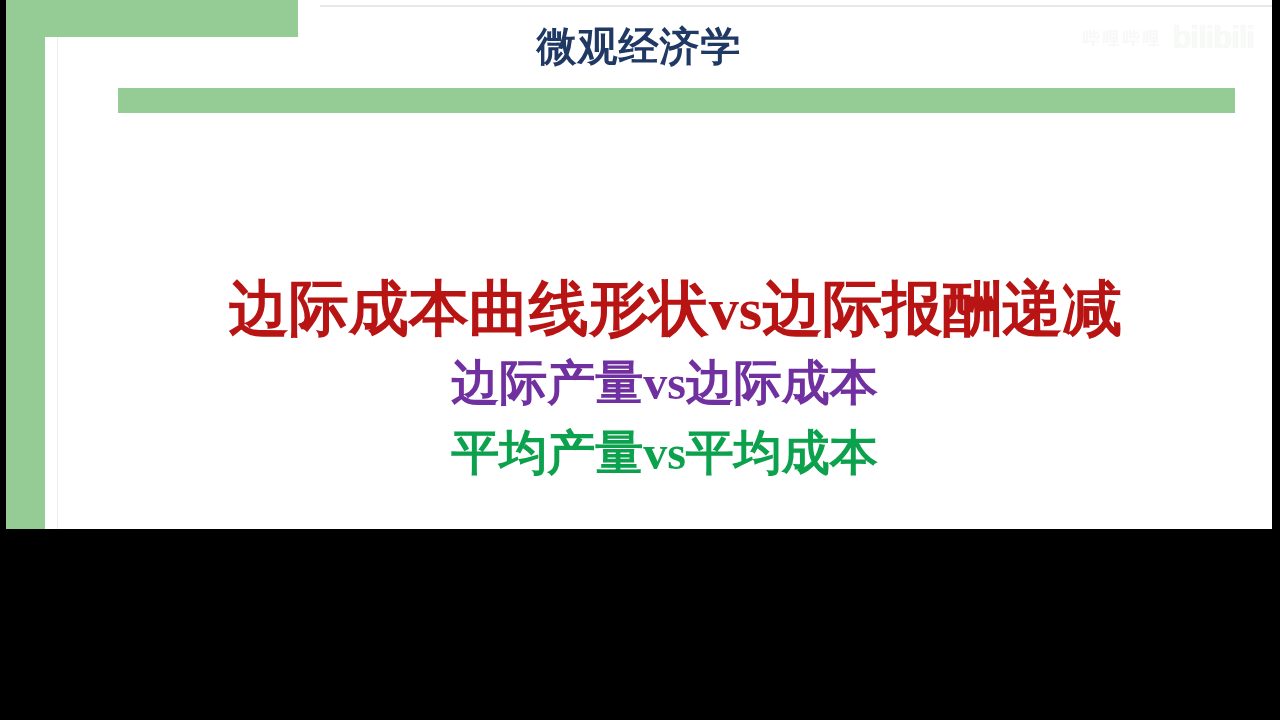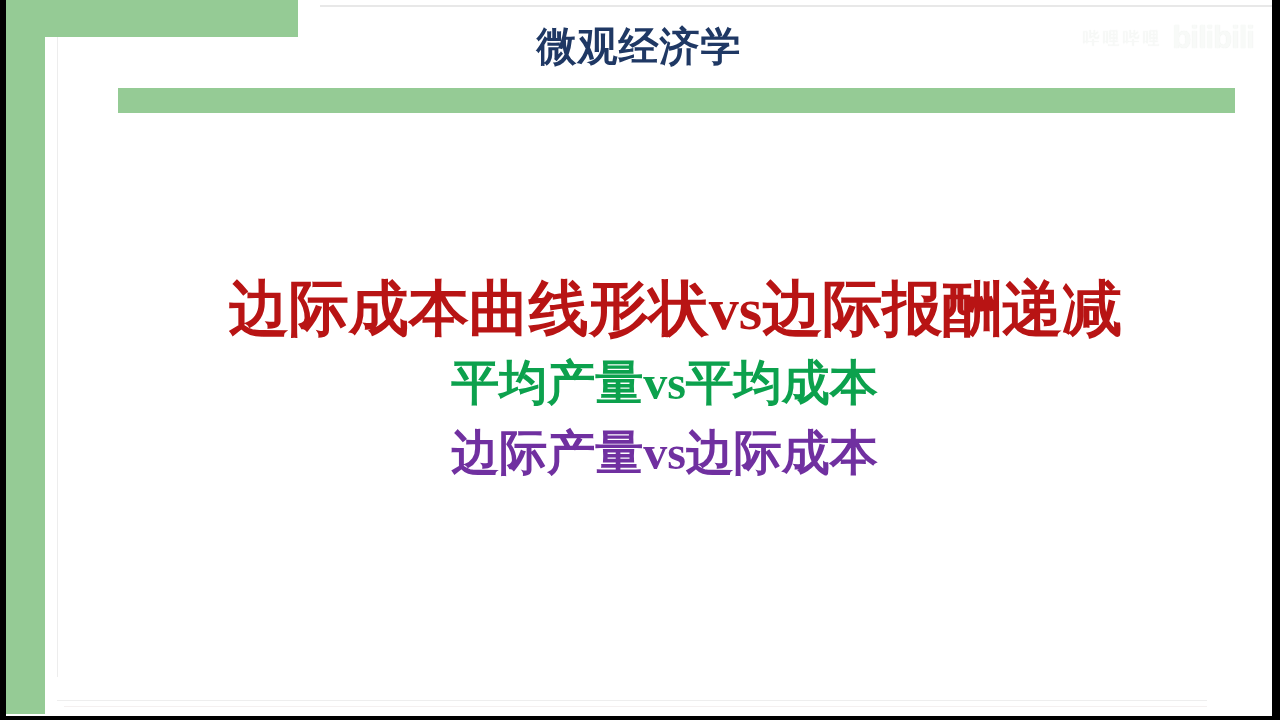--- a/index.html
+++ b/index.html
@@ -23,21 +23,21 @@
     background: #000000;
     overflow: hidden;
   }
 
   
   #slide {
     position: absolute;
     left: 6px;
     top: 0px;
     width: 1266px;
-    height: 716px;
+    height: 529px;
     background: #ffffff;
     overflow: hidden;
   }
 
   
   .deco-top-block {
     position: absolute;
     left: 0px;
     top: 0px;
     width: 292px;
@@ -175,18 +175,18 @@
 
     <div id="slide-header-title" style="color: rgb(31, 56, 100);">微观经济学</div>
 
     <div id="watermark">
       <span class="wm-cn">哔哩哔哩</span>
       <span class="wm-logo">bilibili</span>
     </div>
 
     <div id="headline-block">
       <div class="headline-line" id="headline-primary" style="color: rgb(184, 20, 20);">边际成本曲线形状vs边际报酬递减</div>
+      <div class="headline-line" id="headline-secondary" style="color: rgb(112, 48, 160);">边际产量vs边际成本</div>
       <div class="headline-line" id="headline-tertiary" style="color: rgb(12, 161, 77);">平均产量vs平均成本</div>
-      <div class="headline-line" id="headline-secondary" style="color: rgb(112, 48, 160);">边际产量vs边际成本</div>
     </div>
 
   </div>
 </div>
 
 </body></html>

